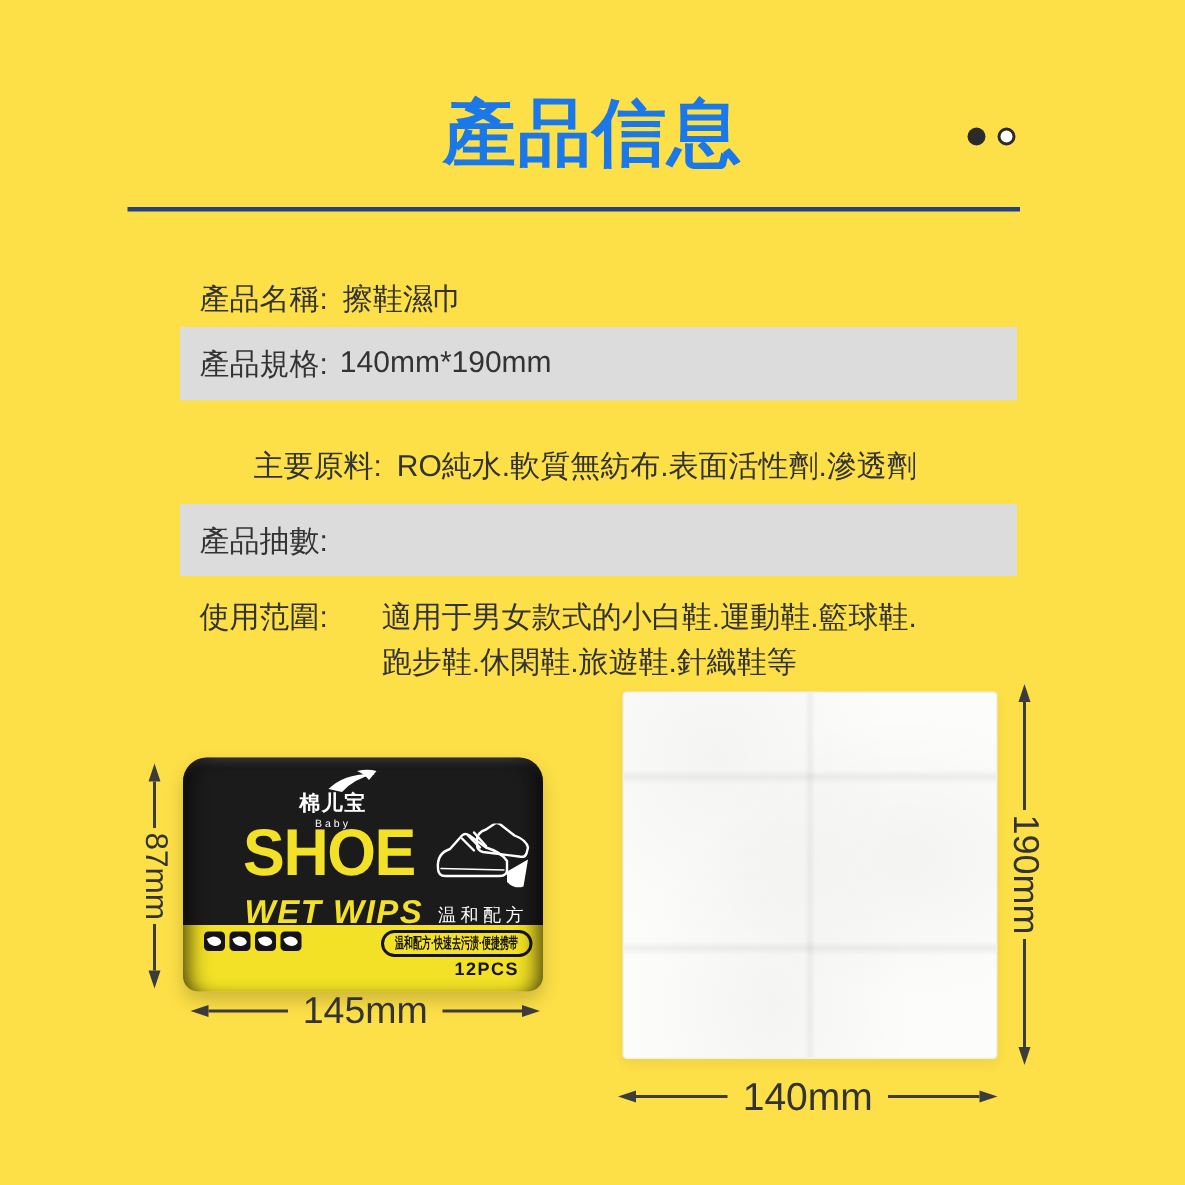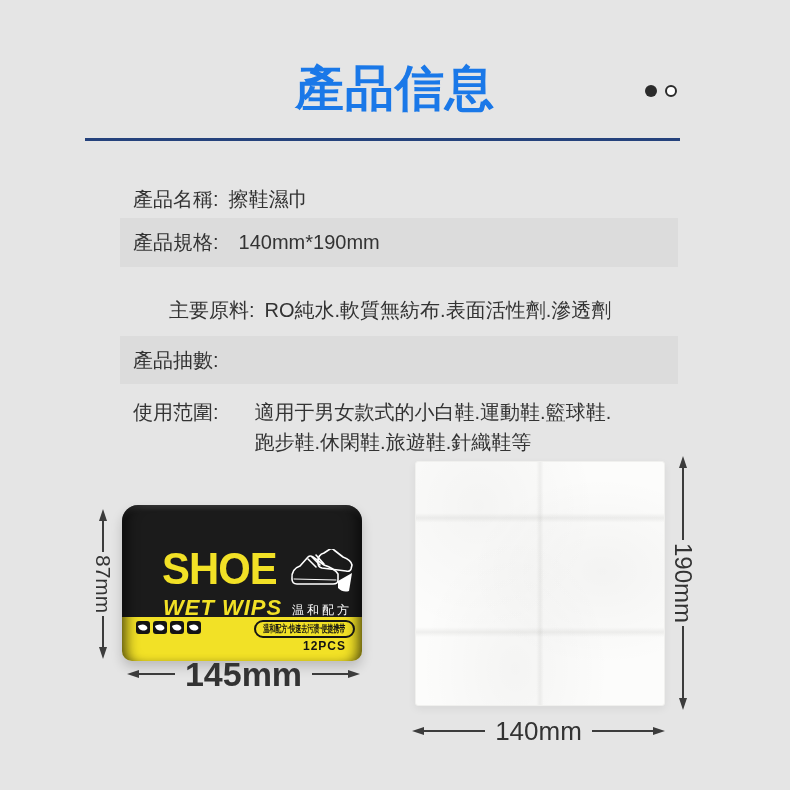--- a/index.html
+++ b/index.html
@@ -1,33 +1,33 @@
 <!DOCTYPE html>
 <html><head>
 <meta charset="utf-8">
 <style>
   html,body{margin:0;padding:0;background:#fff;}
-  .page{position:relative;width:790px;height:790px;background:#e5e5e5;overflow:hidden;
+  .page{position:relative;width:790px;height:790px;background:#fde047;overflow:hidden;
         font-family:"Liberation Sans",sans-serif;color:#333;}
 
   
   .page-title{position:absolute;top:56px;left:0;width:100%;text-align:center;
               font-size:49px;font-weight:900;color:#1a78e8;letter-spacing:1px;margin:0;}
   .dots{position:absolute;top:85px;left:645px;display:flex;gap:8px;align-items:center;}
   .dot{width:12px;height:12px;border-radius:50%;box-sizing:border-box;display:inline-block;}
   .dot.filled{background:#2b2b2b;}
   .dot.outline{border:2.5px solid #2b2b2b;background:#fff;width:12px;height:12px;}
   .divider{position:absolute;left:85px;top:138px;width:595px;height:3px;background:#25427c;}
 
   
   .info-row{position:absolute;left:133px;font-size:20px;color:#333;white-space:nowrap;}
   .info-row .lbl{margin-right:10px;}
   .band{position:absolute;left:120px;width:558px;background:#dcdcdc;display:flex;align-items:center;
         padding-left:13px;box-sizing:border-box;font-size:20px;color:#333;white-space:nowrap;}
-  .band .lbl{margin-right:20px;}
+  .band .lbl{margin-right:8px;}
   .row-multi{position:absolute;left:133px;top:397px;font-size:20px;color:#333;line-height:30px;}
   .row-multi .lbl{vertical-align:top;margin-right:4px;}
   .row-multi .val{display:inline-block;vertical-align:top;margin-left:32px;}
 
   
   .vdim{position:absolute;display:flex;flex-direction:column;align-items:center;}
   .vdim .vline{width:2px;flex:1;background:#3c3c3c;}
   .vdim .vlabel{writing-mode:vertical-rl;text-orientation:mixed;color:#333;padding:3px 0;white-space:nowrap;}
   .arr-up{width:0;height:0;border-left:4px solid transparent;border-right:4px solid transparent;
           border-bottom:12px solid #3c3c3c;}
@@ -36,21 +36,21 @@
   .hdim{position:absolute;display:flex;align-items:center;}
   .hdim .hline{height:2px;flex:1;background:#3c3c3c;}
   .hdim .hlabel{color:#333;margin:0 10px;white-space:nowrap;}
   .arr-left{width:0;height:0;border-top:4px solid transparent;border-bottom:4px solid transparent;
           border-right:12px solid #3c3c3c;}
   .arr-right{width:0;height:0;border-top:4px solid transparent;border-bottom:4px solid transparent;
           border-left:12px solid #3c3c3c;}
   .dim-pack-h{left:92px;top:509px;height:150px;width:22px;}
   .dim-pack-h .vlabel{font-size:21px;}
   .dim-pack-w{left:127px;top:662px;width:233px;height:24px;}
-  .dim-pack-w .hlabel{font-size:34px;font-weight:bold;}
+  .dim-pack-w .hlabel{font-size:25px;}
   .dim-sheet-h{left:670px;top:456px;height:254px;width:26px;}
   .dim-sheet-h .vlabel{font-size:24px;}
   .dim-sheet-w{left:412px;top:719px;width:253px;height:24px;}
   .dim-sheet-w .hlabel{font-size:26px;}
 
   
   .pack{position:absolute;left:122px;top:505px;width:240px;height:156px;
         border-radius:16px 16px 10px 10px;
         background:linear-gradient(180deg,#1b1b1b 0%,#1b1b1b 71.5%,#f2e126 71.5%,#f2e126 100%);
         box-shadow:inset 12px 0 14px -9px rgba(0,0,0,.75),
@@ -124,20 +124,28 @@
 
   <div class="vdim dim-pack-h">
     <span class="arr-up"></span>
     <span class="vline"></span>
     <span class="vlabel">87mm</span>
     <span class="vline"></span>
     <span class="arr-down"></span>
   </div>
 
   <div class="pack">
+    <div class="brand">
+      <svg class="swoosh" viewBox="0 0 34 16">
+        <path d="M1 13 Q12 2 32 3 Q18 6 10 15 Z" fill="#ffffff"></path>
+        <path d="M20 1 Q27 -1 33 1 L28 7 Q25 3 20 1 Z" fill="#ffffff"></path>
+      </svg>
+      <span class="bname">棉儿宝</span>
+      <span class="bsub">Baby</span>
+    </div>
     <p class="pack-title">SHOE</p>
     <p class="pack-sub">WET WIPS</p>
     <svg class="sneakers" viewBox="0 0 68 50">
       <g fill="none" stroke="#ffffff" stroke-width="1.6" stroke-linejoin="round" stroke-linecap="round">
         <path d="M30 14 Q29 6 36 4 L42 0 Q44 -1 46 1 L55 8 Q63 11 64 16 L63 20 Q62 23 58 22 L34 19 Q30 18 30 14 Z"></path>
         <path d="M4 30 Q3 20 12 17 L20 8 Q22 6 25 8 L36 16 Q46 19 50 25 L50 31 Q50 35 45 35 L9 35 Q4 35 4 30 Z"></path>
         <path d="M20 10 L28 18 M24 8 L32 16 M28 6 L36 15"></path>
         <path d="M6 30 L48 31" stroke-width="1"></path>
       </g>
       <path d="M50 32 L64 24 L61 42 Q55 44 50 39 Z" fill="#ffffff"></path>

